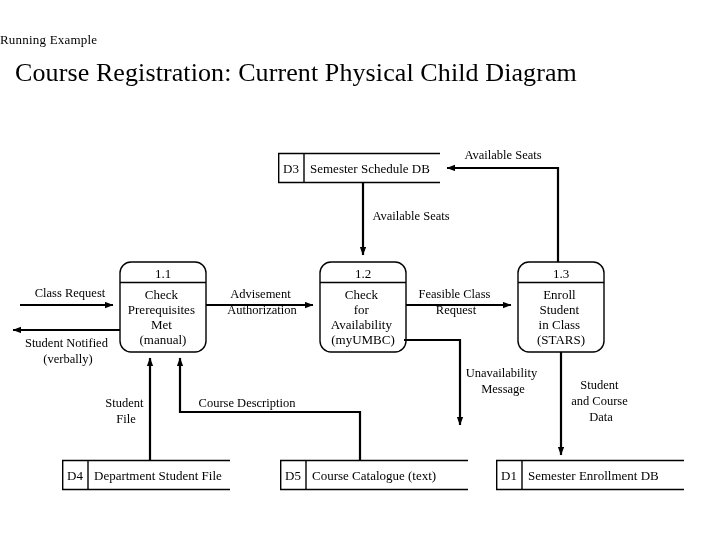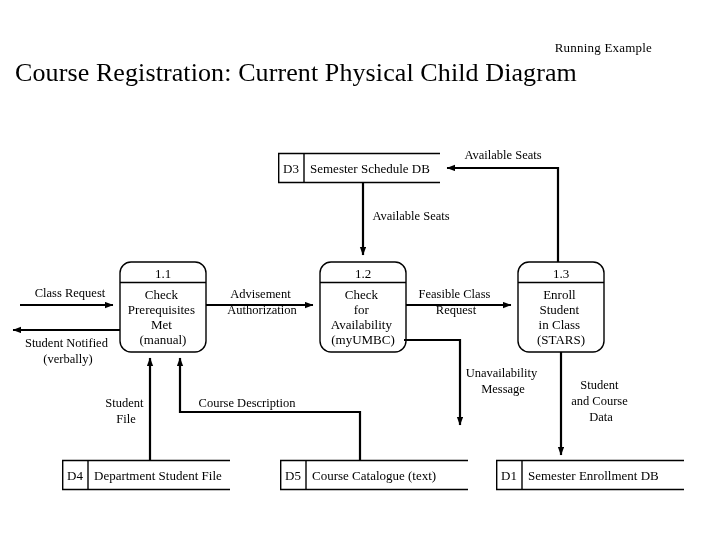--- a/index.html
+++ b/index.html
@@ -18,23 +18,23 @@
   #canvas {
     position: absolute;
     left: 0;
     top: 0;
     width: 720px;
     height: 540px;
   }
   .hdr-sub {
     position: absolute;
     left: 0;
-    top: 40px;
+    top: 32px;
     width: 652px;
-    text-align: right;
+    text-align: left;
     font-size: 13px;
     line-height: 15px;
     letter-spacing: 0.2px;
   }
   .hdr-title {
     position: absolute;
     left: 0;
     top: 58px;
     width: 592px;
     text-align: center;

